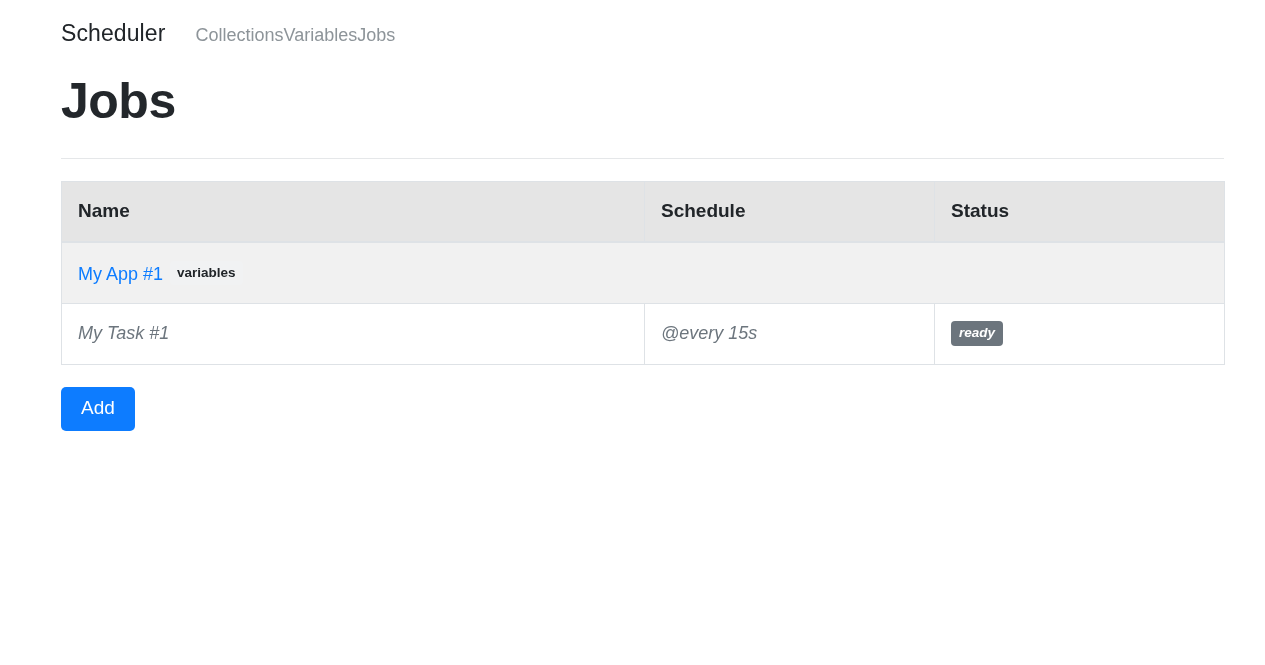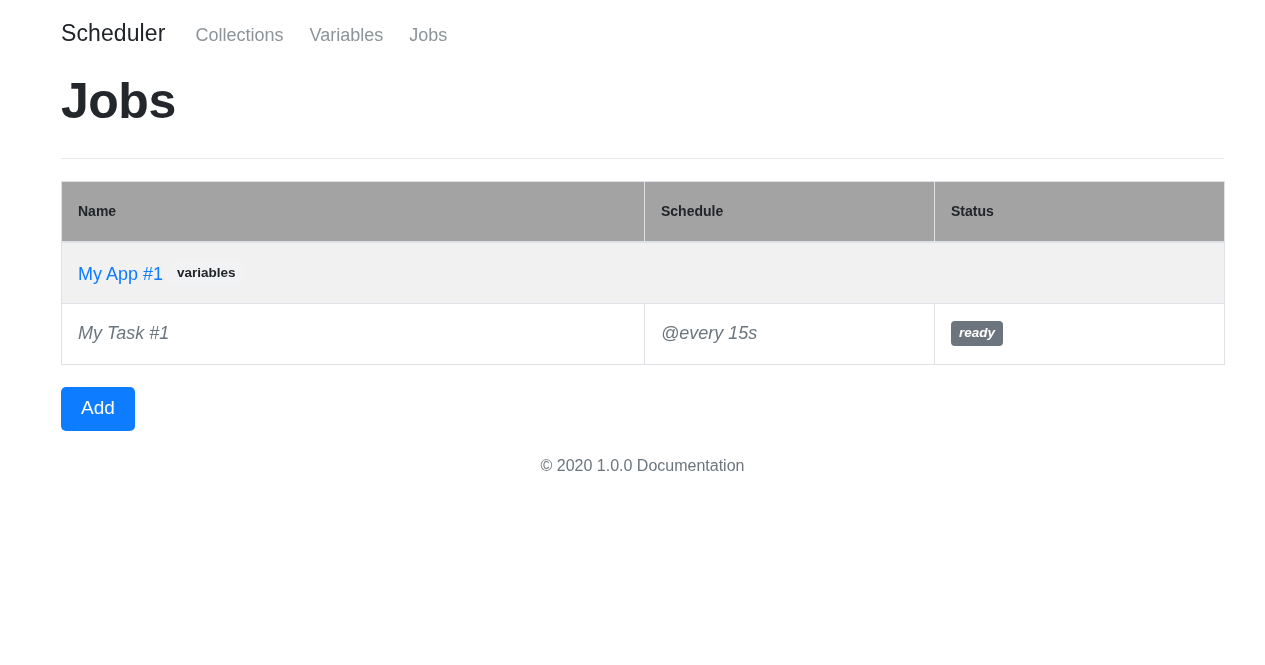--- a/index.html
+++ b/index.html
@@ -39,21 +39,20 @@
     font-size: 23px;
     font-weight: 400;
     color: #212529;
     letter-spacing: 0.1px;
     text-decoration: none;
     margin-right: 30px;
     line-height: 1.2;
   }
   .nav-links {
     display: flex;
-    gap: 26px;
   }
   .nav-link {
     font-size: 18px;
     color: #8d9499;
     text-decoration: none;
     line-height: 1.2;
   }
 
   
   .page-title {
@@ -83,24 +82,24 @@
     padding: 0 0 0 16px;
     height: 61px;
     vertical-align: middle;
     font-size: 18px;
     font-weight: 400;
     text-align: left;
   }
   .jobs-table thead th {
     font-weight: 700;
     color: #212529;
-    background: #a3a3a3;
+    background: #e5e5e5;
     border-bottom-width: 2px;
     border-bottom-color: #dee2e6;
-    font-size: 14px;
+    font-size: 19px;
   }
   .col-name   { width: 583px; }
   .col-sched  { width: 290px; }
   .col-status { width: 290px; }
 
   tr.group-row > td {
     background: #f1f1f1;
     border-left: 0;
     border-right: 0;
   }
@@ -235,19 +234,15 @@
 
 
 
       </tbody>
     </table>
 
     
     <button class="btn-add">Add</button>
 
     
-    <div class="footer">
-      <span>© 2020 1.0.0 </span>
-      <a href="#">Documentation</a>
-    </div>
 
   </div>
 </div>
 
 </body></html>

